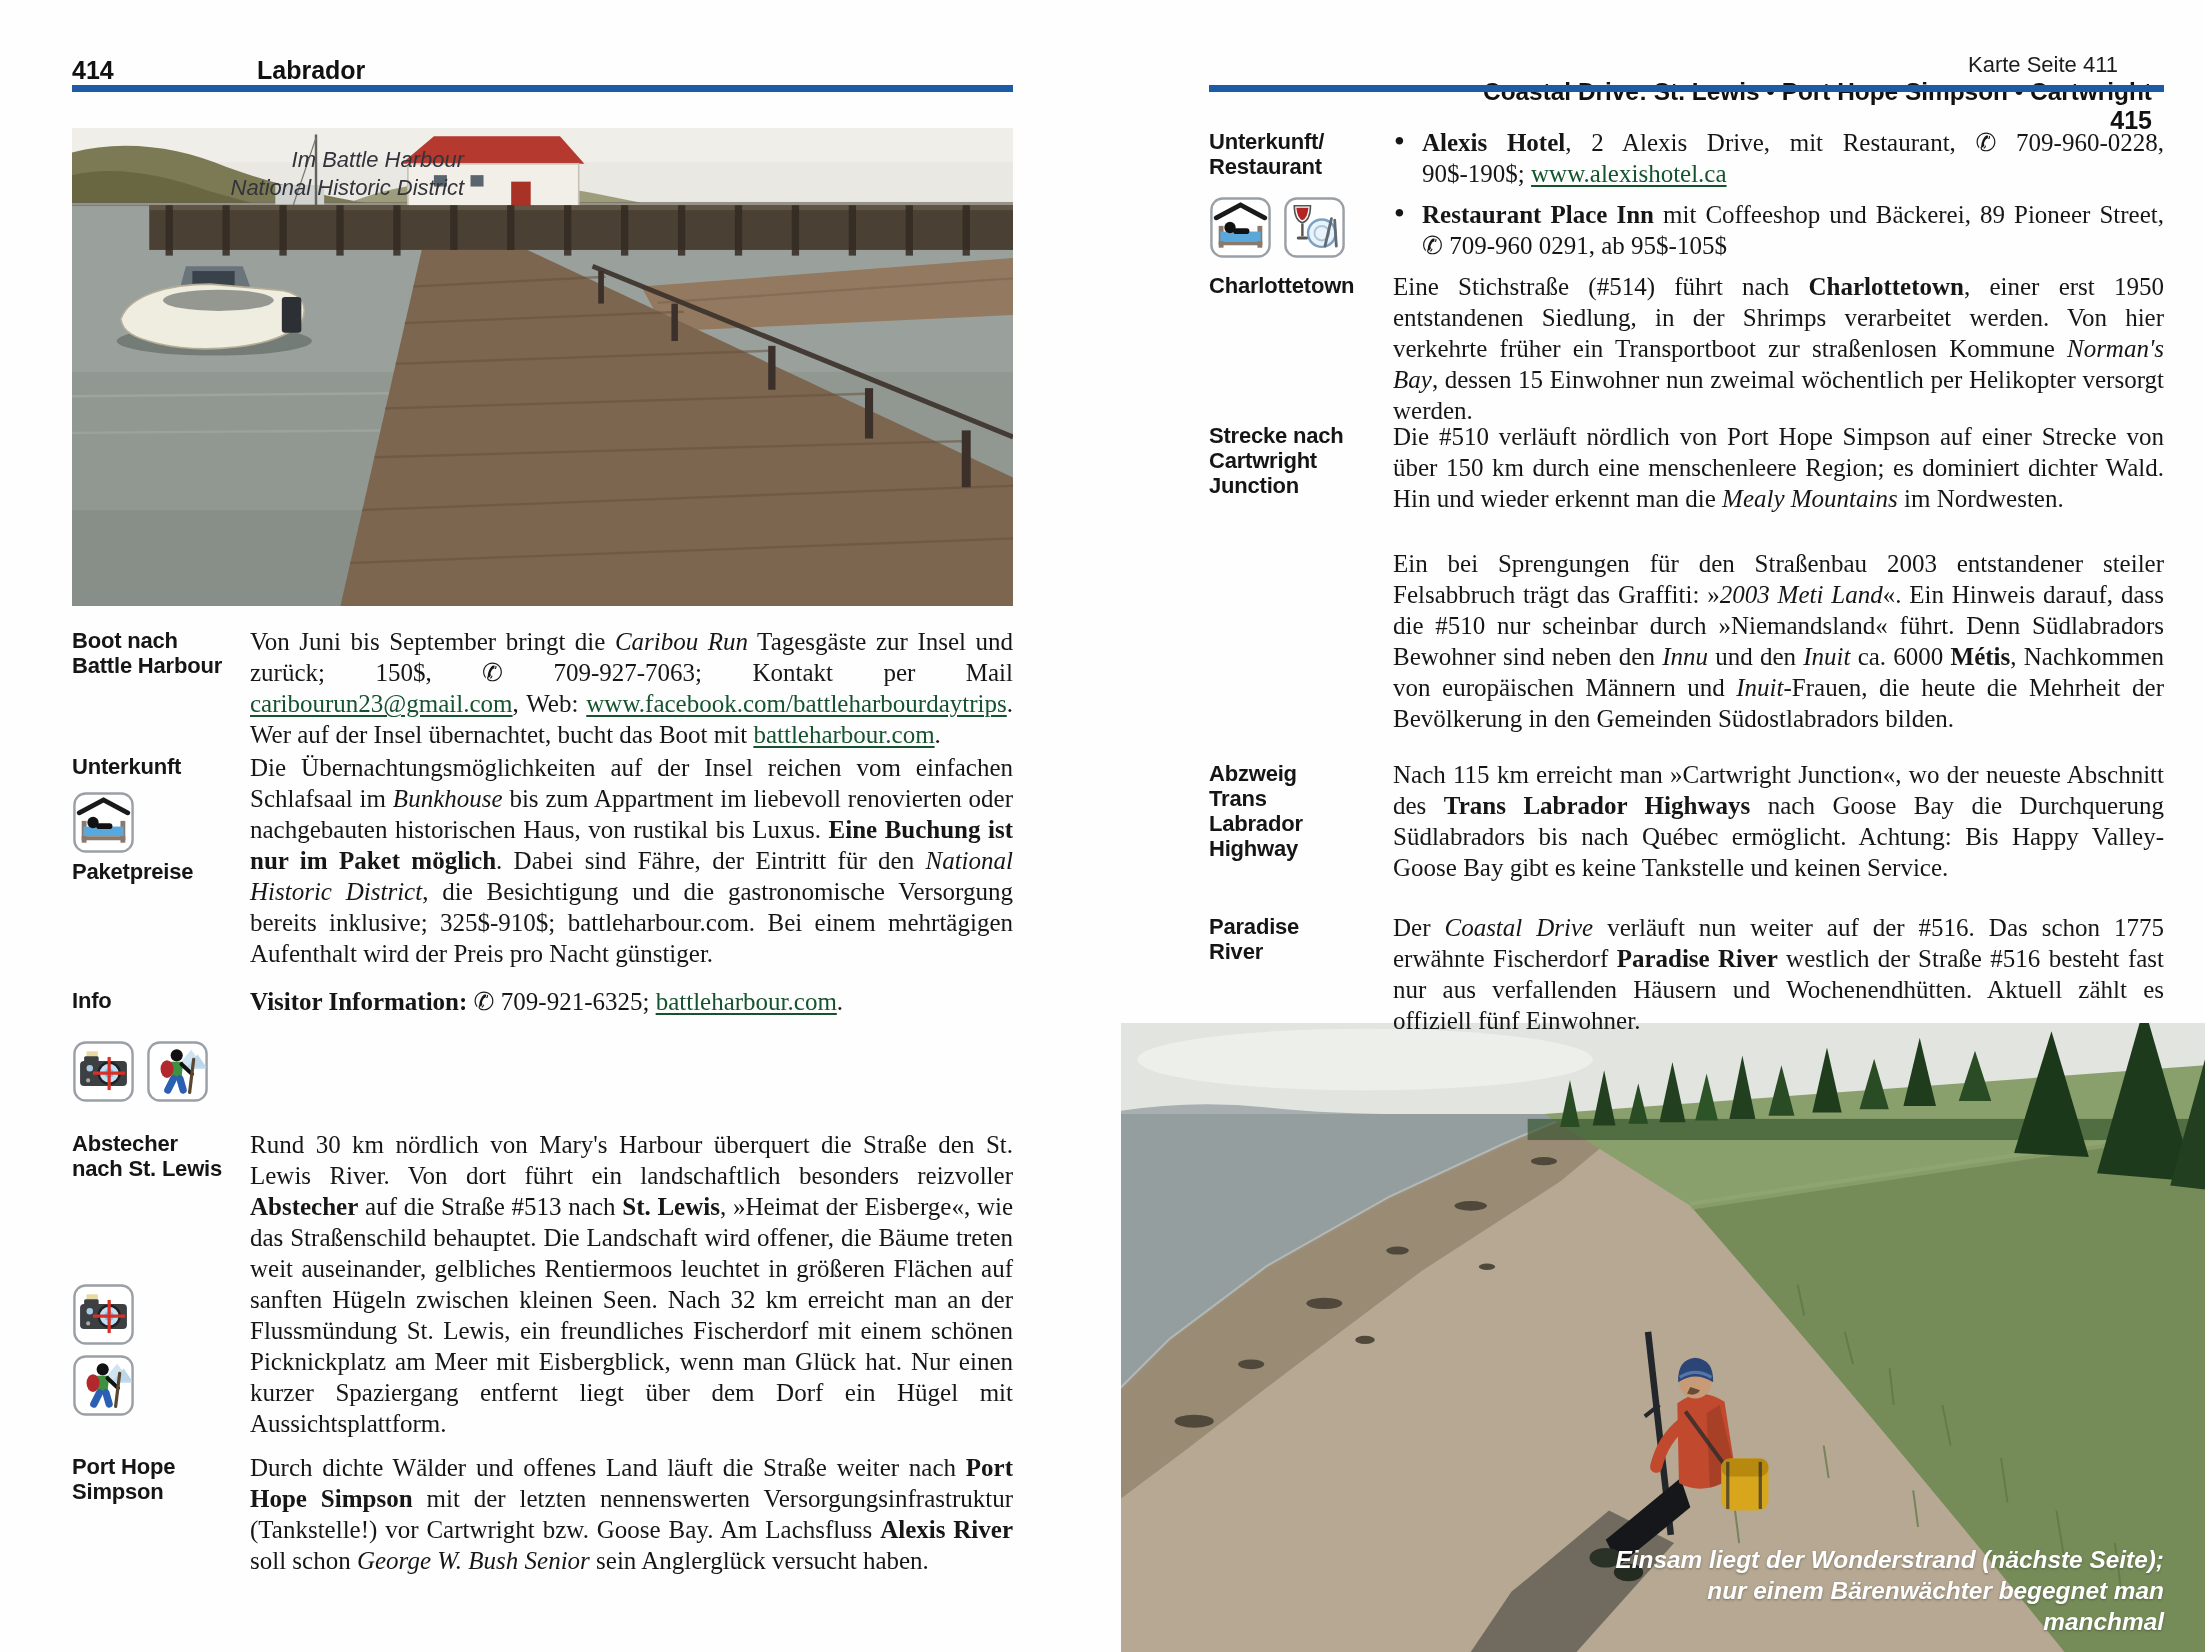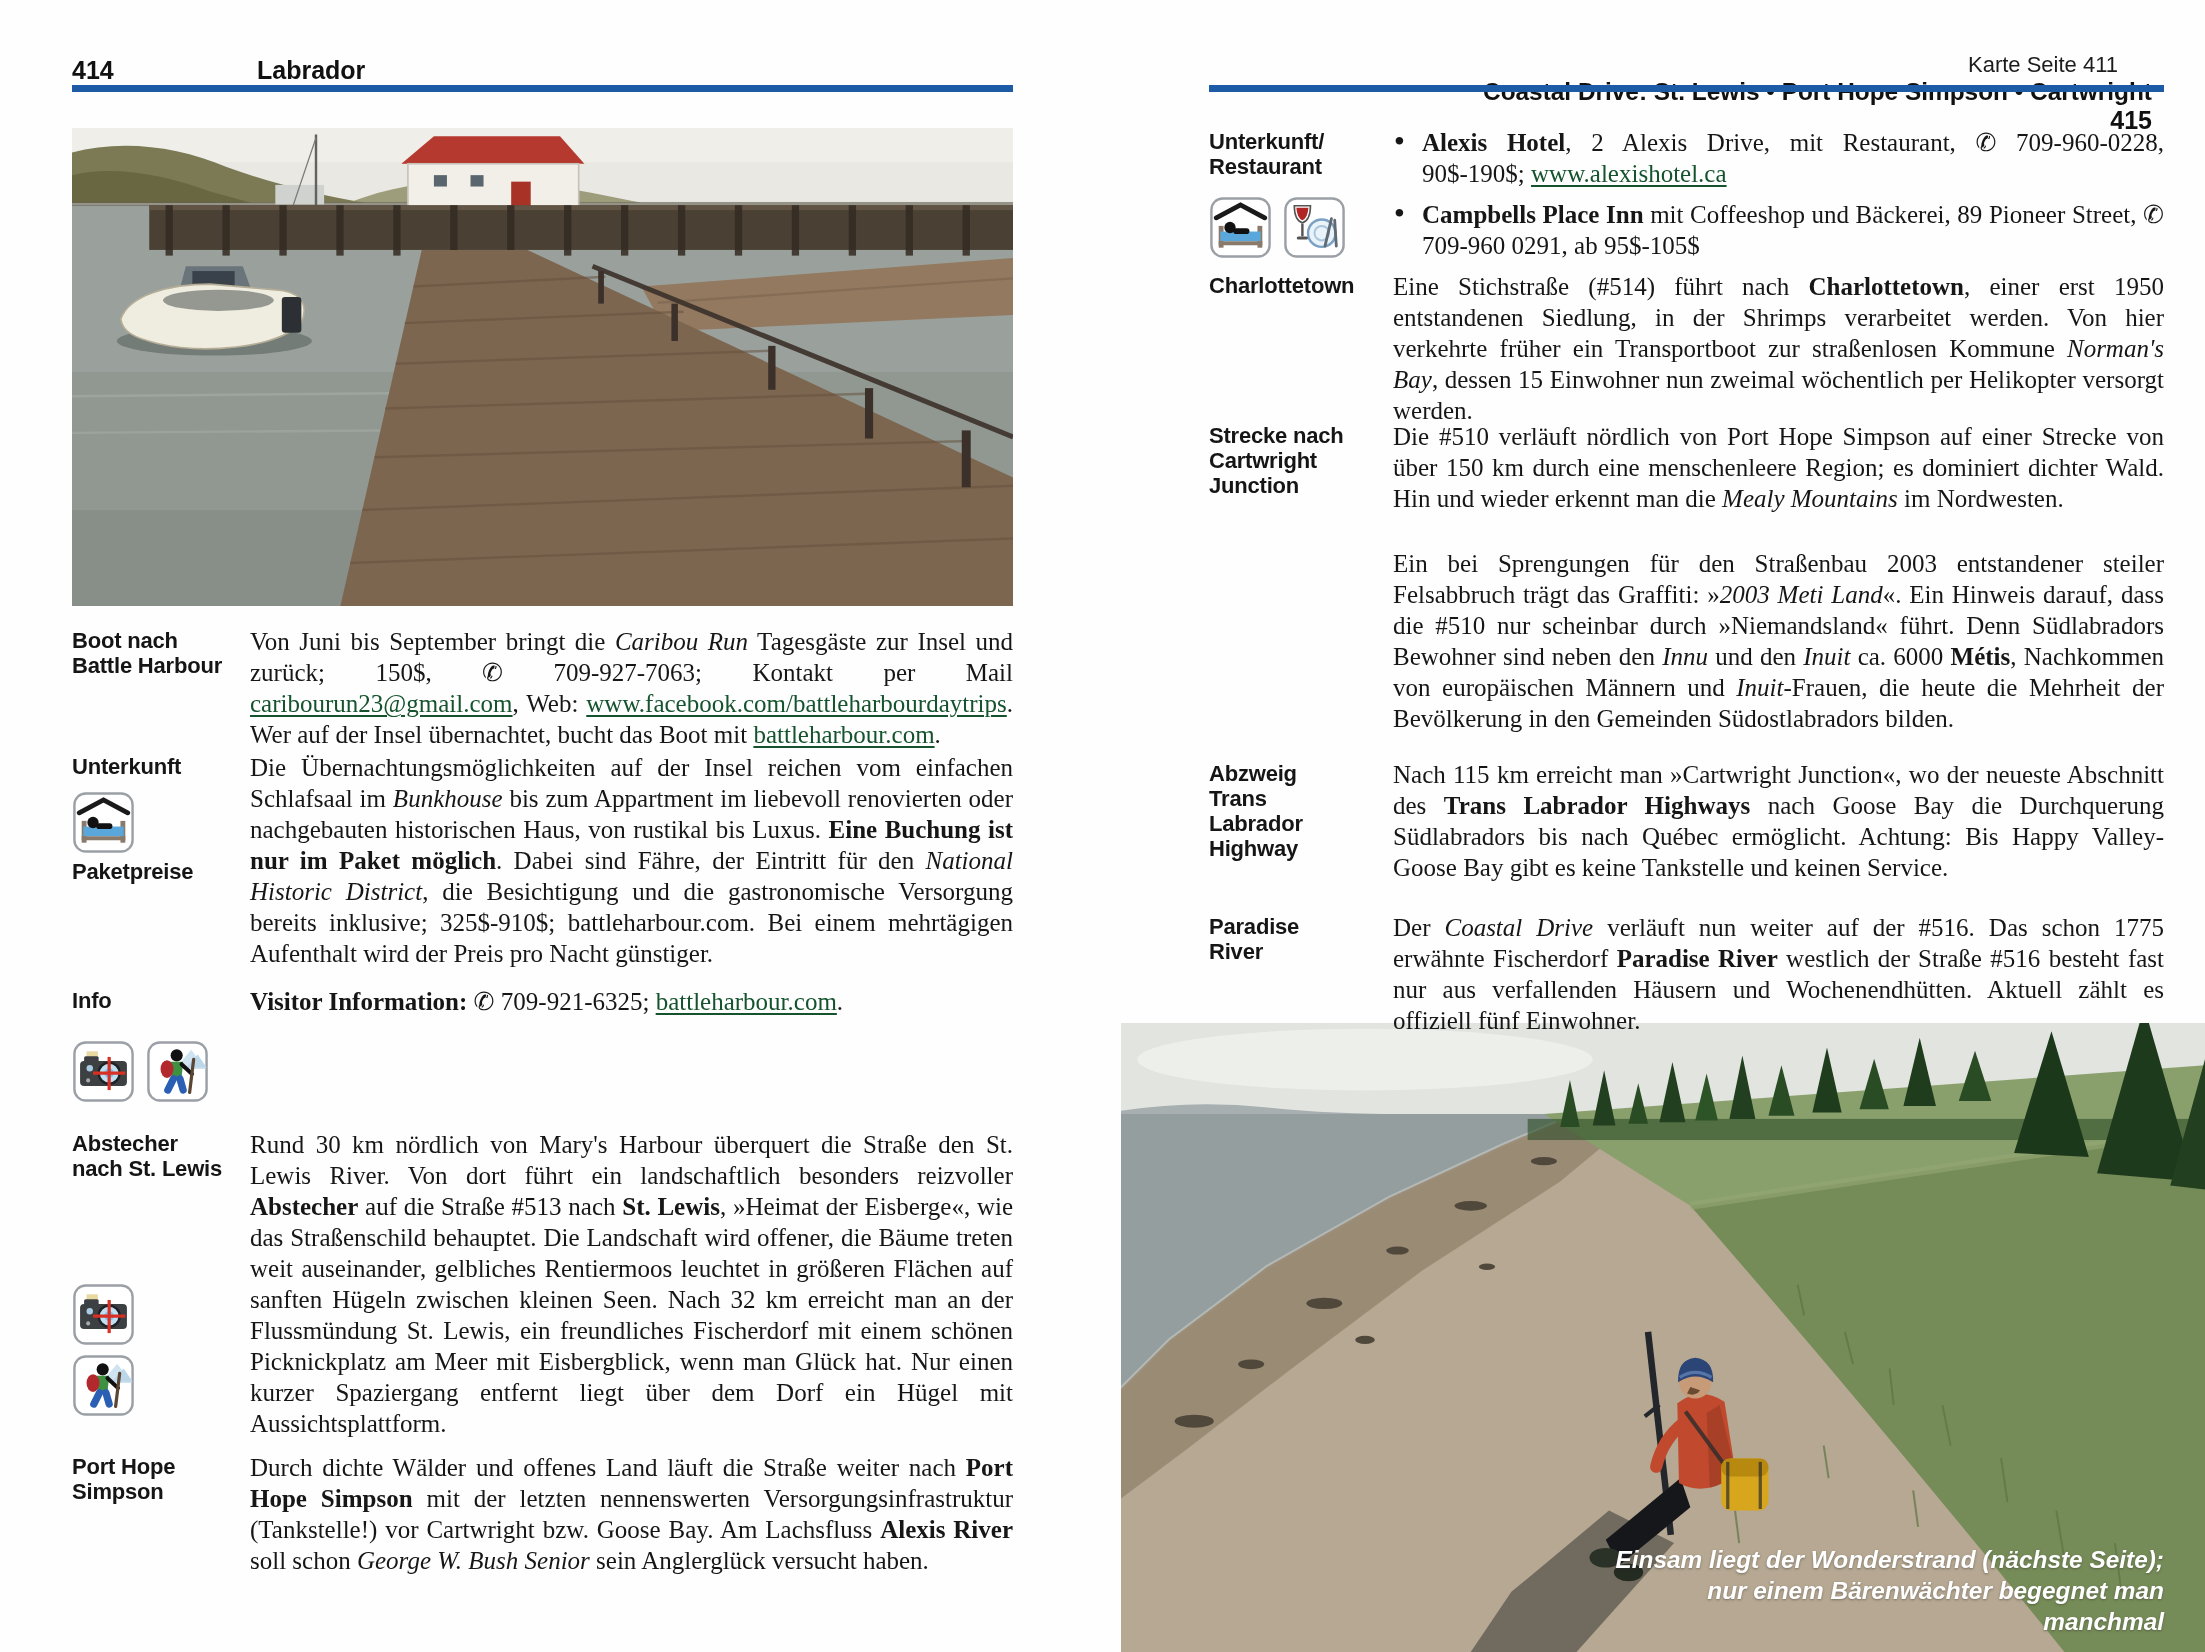--- a/index.html
+++ b/index.html
@@ -128,20 +128,22 @@
       </g>
       <g>
         <ellipse cx="175" cy="262" rx="120" ry="18" fill="#474f4a" opacity="0.45"></ellipse>
         <path d="M140,170 L210,170 L220,198 L132,200 Z" fill="#6a747b"></path>
         <rect x="148" y="176" width="52" height="18" fill="#39424a"></rect>
         <path d="M60,235 C70,205 120,192 170,192 L260,200 C285,205 290,220 282,240 C250,272 160,278 105,265 C75,258 62,250 60,235 Z" fill="#efece0" stroke="#b5ad96" stroke-width="2"></path>
         <ellipse cx="180" cy="212" rx="68" ry="13" fill="#3c443f" opacity="0.5"></ellipse>
         <rect x="258" y="208" width="24" height="44" rx="4" fill="#2c3034"></rect>
       </g>
     </svg>
+    <div class="cap-l">Im Battle Harbour
+National Historic District</div>
   </div>
 
   <div class="row row-l" style="top:626px">
     <div class="mcol">
         <div class="ml">Boot nach
 Battle Harbour</div>
       </div>
     <div class="bcol"><span>Von Juni bis September bringt die </span><span class="s-i">Caribou Run</span><span> Tagesgäste zur Insel und zurück; 150$, ✆ 709-927-7063; Kontakt per Mail </span><span class="s-link">caribourun23@gmail.com</span><span>, Web: </span><span class="s-link">www.facebook.com/battleharbourdaytrips</span><span>. Wer auf der Insel übernachtet, bucht das Boot mit </span><span class="s-link">battleharbour.com</span><span>.</span></div>
   </div>
 
@@ -284,21 +286,21 @@
           <g stroke="#5f6a72" stroke-width="3.5" stroke-linecap="round">
             <line x1="60" y1="28" x2="52" y2="62"></line>
             <line x1="64" y1="30" x2="66" y2="62"></line>
           </g>
         </svg>
       </div>
     </div>
     <div class="bcol">
       <ul class="blist">
         <li><span class="s-bi">Alexis Hotel</span><span>, 2 Alexis Drive, mit Restaurant, ✆ 709-960-0228, 90$-190$; </span><span class="s-link">www.alexishotel.ca</span></li>
-        <li><span class="s-bi">Campbells Place Inn</span><span> mit Coffeeshop und Bäckerei, 89 Pioneer Street, ✆ 709-960 0291, ab 95$-105$</span></li>
+        <li><span class="s-bi">Restaurant Place Inn</span><span> mit Coffeeshop und Bäckerei, 89 Pioneer Street, ✆ 709-960 0291, ab 95$-105$</span></li>
       </ul>
     </div>
   </div>
 
   <div class="row row-r" style="top:271px">
     <div class="mcol">
         <div class="ml">Charlottetown</div>
       </div>
     <div class="bcol"><span>Eine Stichstraße (#514) führt nach </span><span class="s-b">Charlottetown</span><span>, einer erst 1950 entstandenen Siedlung, in der Shrimps verarbeitet werden. Von hier verkehrte früher ein Transportboot zur straßenlosen Kommune </span><span class="s-i">Norman's Bay</span><span>, dessen 15 Einwohner nun zweimal wöchentlich per Helikopter versorgt werden.</span></div>
   </div>

